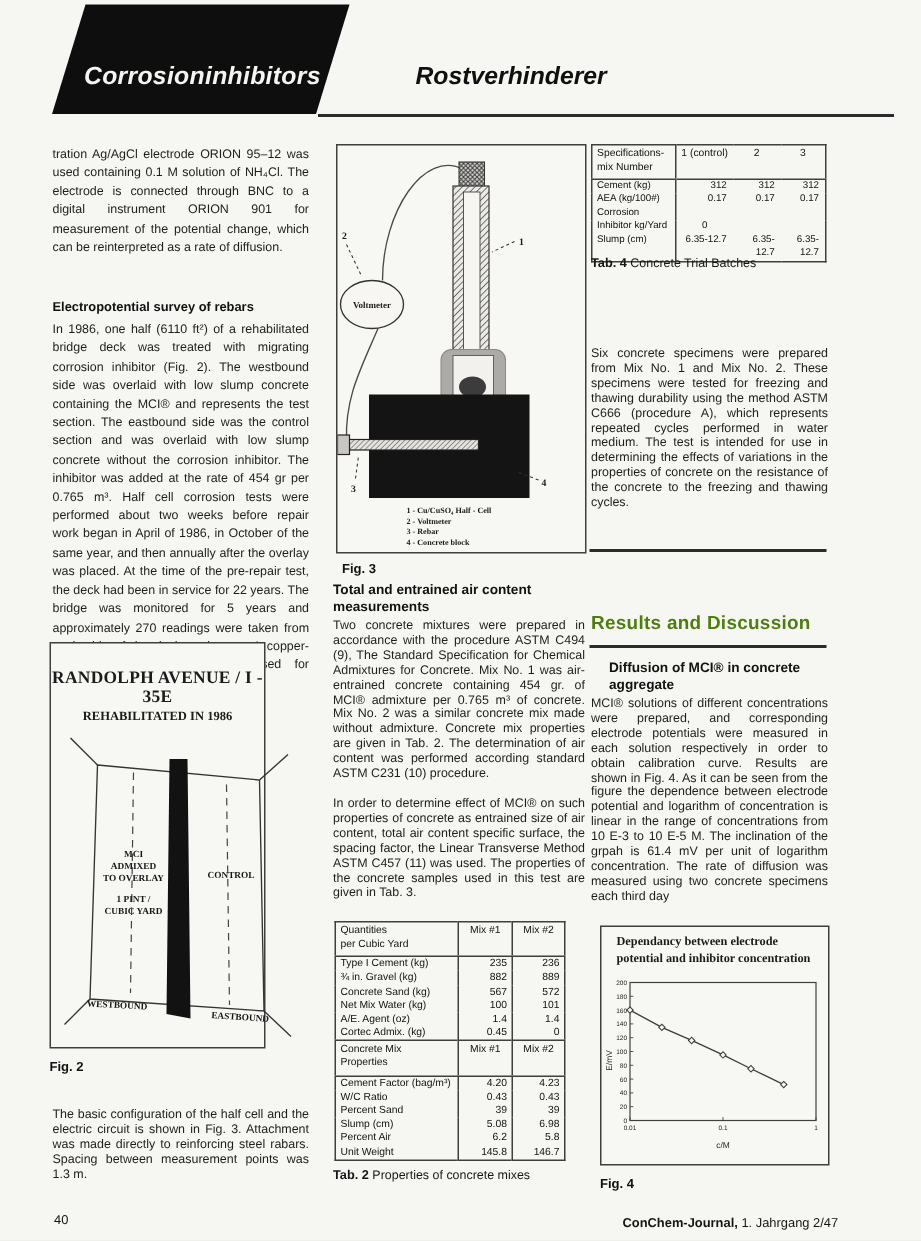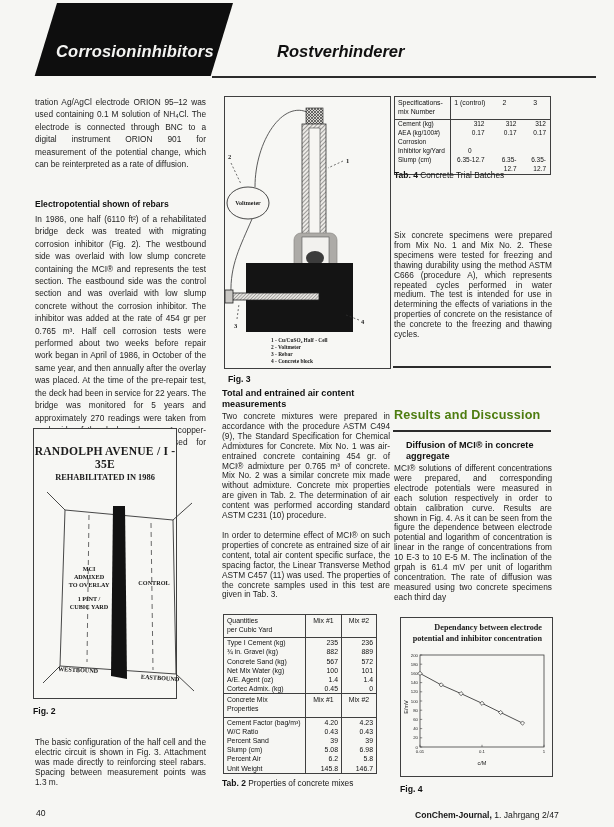--- a/index.html
+++ b/index.html
@@ -44,21 +44,21 @@
 
 <div class="page">
 
   <div class="abs banner" style="left:57px;top:3px;width:176px;height:73px;transform:skewX(-17deg);transform-origin:top left;"></div>
   <div class="abs right-title" style="left:277px;top:42px;">Rostverhinderer</div>
   <div class="abs banner-text" style="left:56px;top:42px;">Corrosioninhibitors</div>
   <div class="abs rule" style="left:212px;top:76px;width:384px;height:1.8px;"></div>
 
   <div class="abs bodytxt lh-wide" style="left:35px;top:96px;width:171px;">tration Ag/AgCl electrode ORION 95–12 was used containing 0.1 M solution of NH₄Cl. The electrode is connected through BNC to a digital instrument ORION 901 for measurement of the potential change, which can be reinterpreted as a rate of diffusion.</div>
 
-  <div class="abs h-small" style="left:35px;top:199px;width:171px;">Electropotential shown of rebars</div>
+  <div class="abs h-small" style="left:35px;top:199px;width:171px;">Electropotential survey of rebars</div>
 
   <div class="abs bodytxt lh-wide" style="left:35px;top:213px;width:171px;">In 1986, one half (6110 ft²) of a rehabilitated bridge deck was treated with migrating corrosion inhibitor (Fig. 2). The westbound side was overlaid with low slump concrete containing the MCI® and represents the test section. The eastbound side was the control section and was overlaid with low slump concrete without the corrosion inhibitor. The inhibitor was added at the rate of 454 gr per 0.765 m³. Half cell corrosion tests were performed about two weeks before repair work began in April of 1986, in October of the same year, and then annually after the overlay was placed. At the time of the pre-repair test, the deck had been in service for 22 years. The bridge was monitored for 5 years and approximately 270 readings were taken from each side of the deck each year. A copper-copper sulfate half cell was used for measurements.</div>
 
   <div class="abs figbox" style="left:33px;top:428px;width:144px;height:271px;">
     <div class="abs serif" style="left:0;top:16px;width:100%;text-align:center;font-weight:bold;font-size:11.6px;letter-spacing:.2px;">RANDOLPH AVENUE / I - 35E</div>
     <div class="abs serif" style="left:0;top:44px;width:100%;text-align:center;font-weight:bold;font-size:8.4px;">REHABILITATED IN 1986</div>
     <svg style="position:absolute;left:0;top:60px;" width="171" height="206" viewBox="0 0 171 206">
 
       <g stroke="#333" stroke-width="0.9">
         <line x1="13" y1="3" x2="31" y2="21"></line>
@@ -294,21 +294,21 @@
 
   <div class="abs rule" style="left:393px;top:366px;width:158px;height:2px;"></div>
 
   <div class="abs sec-title" style="left:394px;top:408px;">Results and Discussion</div>
   <div class="abs rule" style="left:393px;top:430px;width:158px;height:1.5px;"></div>
 
   <div class="abs h-sub" style="left:406px;top:440px;width:158px;">Diffusion of MCI® in concrete aggregate</div>
   <div class="abs bodytxt lh-tight" style="left:394px;top:464px;width:158px;">MCI® solutions of different concentrations were prepared, and corresponding electrode potentials were measured in each solution respectively in order to obtain calibration curve. Results are shown in Fig. 4. As it can be seen from the figure the dependence between electrode potential and logarithm of concentration is linear in the range of concentrations from 10 E-3 to 10 E-5 M. The inclination of the grpah is 61.4 mV per unit of logarithm concentration. The rate of diffusion was measured using two concrete specimens each third day</div>
 
   <div class="abs figbox" style="left:400px;top:617px;width:153px;height:160px;">
-    <div class="abs serif" style="left:10px;top:5px;width:131px;text-align:right;font-weight:bold;font-size:8.2px;line-height:10.8px;">Dependancy between electrode potential and inhibitor concentration</div>
+    <div class="abs serif" style="left:10px;top:5px;width:131px;text-align:left;font-weight:bold;font-size:8.2px;line-height:10.8px;">Dependancy between electrode potential and inhibitor concentration</div>
     <svg id="fig4-plot" style="position:absolute;left:0;top:29px;" width="151" height="126" viewBox="0 0 151 126">
       <text class="sans" transform="rotate(-90 7 60)" x="7" y="60" text-anchor="middle" font-size="5.6" fill="#222">E/mV</text>
       <text class="sans" x="81" y="118" text-anchor="middle" font-size="5.6" fill="#222">c/M</text>
     <rect x="19" y="8" width="124" height="92" fill="none" stroke="#3f3f3f" stroke-width="0.8"></rect>
         <line x1="19" y1="100" x2="21.2" y2="100" stroke="#3f3f3f" stroke-width="0.6"></line>
         <text x="17" y="101.6" text-anchor="end" font-size="4.3" fill="#222" class="sans">0</text>
         <line x1="19" y1="90.8" x2="21.2" y2="90.8" stroke="#3f3f3f" stroke-width="0.6"></line>
         <text x="17" y="92.39999999999999" text-anchor="end" font-size="4.3" fill="#222" class="sans">20</text>
         <line x1="19" y1="81.6" x2="21.2" y2="81.6" stroke="#3f3f3f" stroke-width="0.6"></line>
         <text x="17" y="83.19999999999999" text-anchor="end" font-size="4.3" fill="#222" class="sans">40</text>

